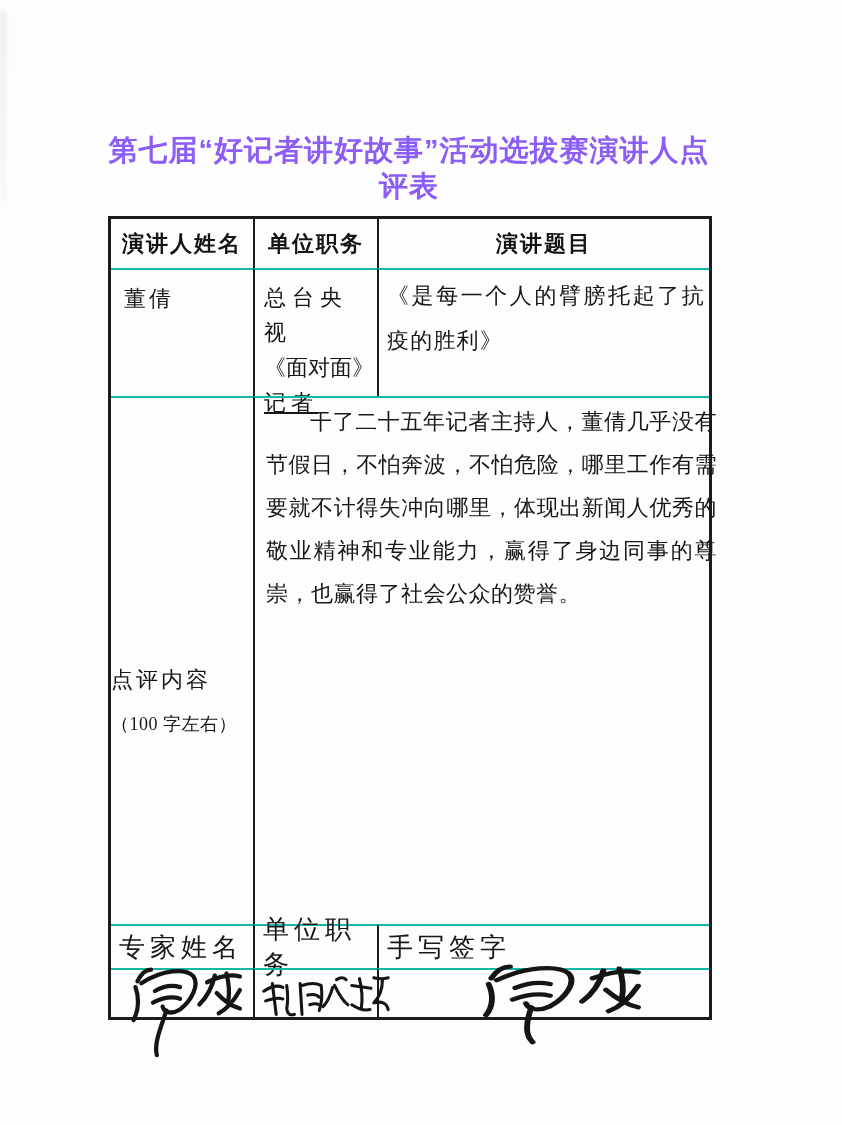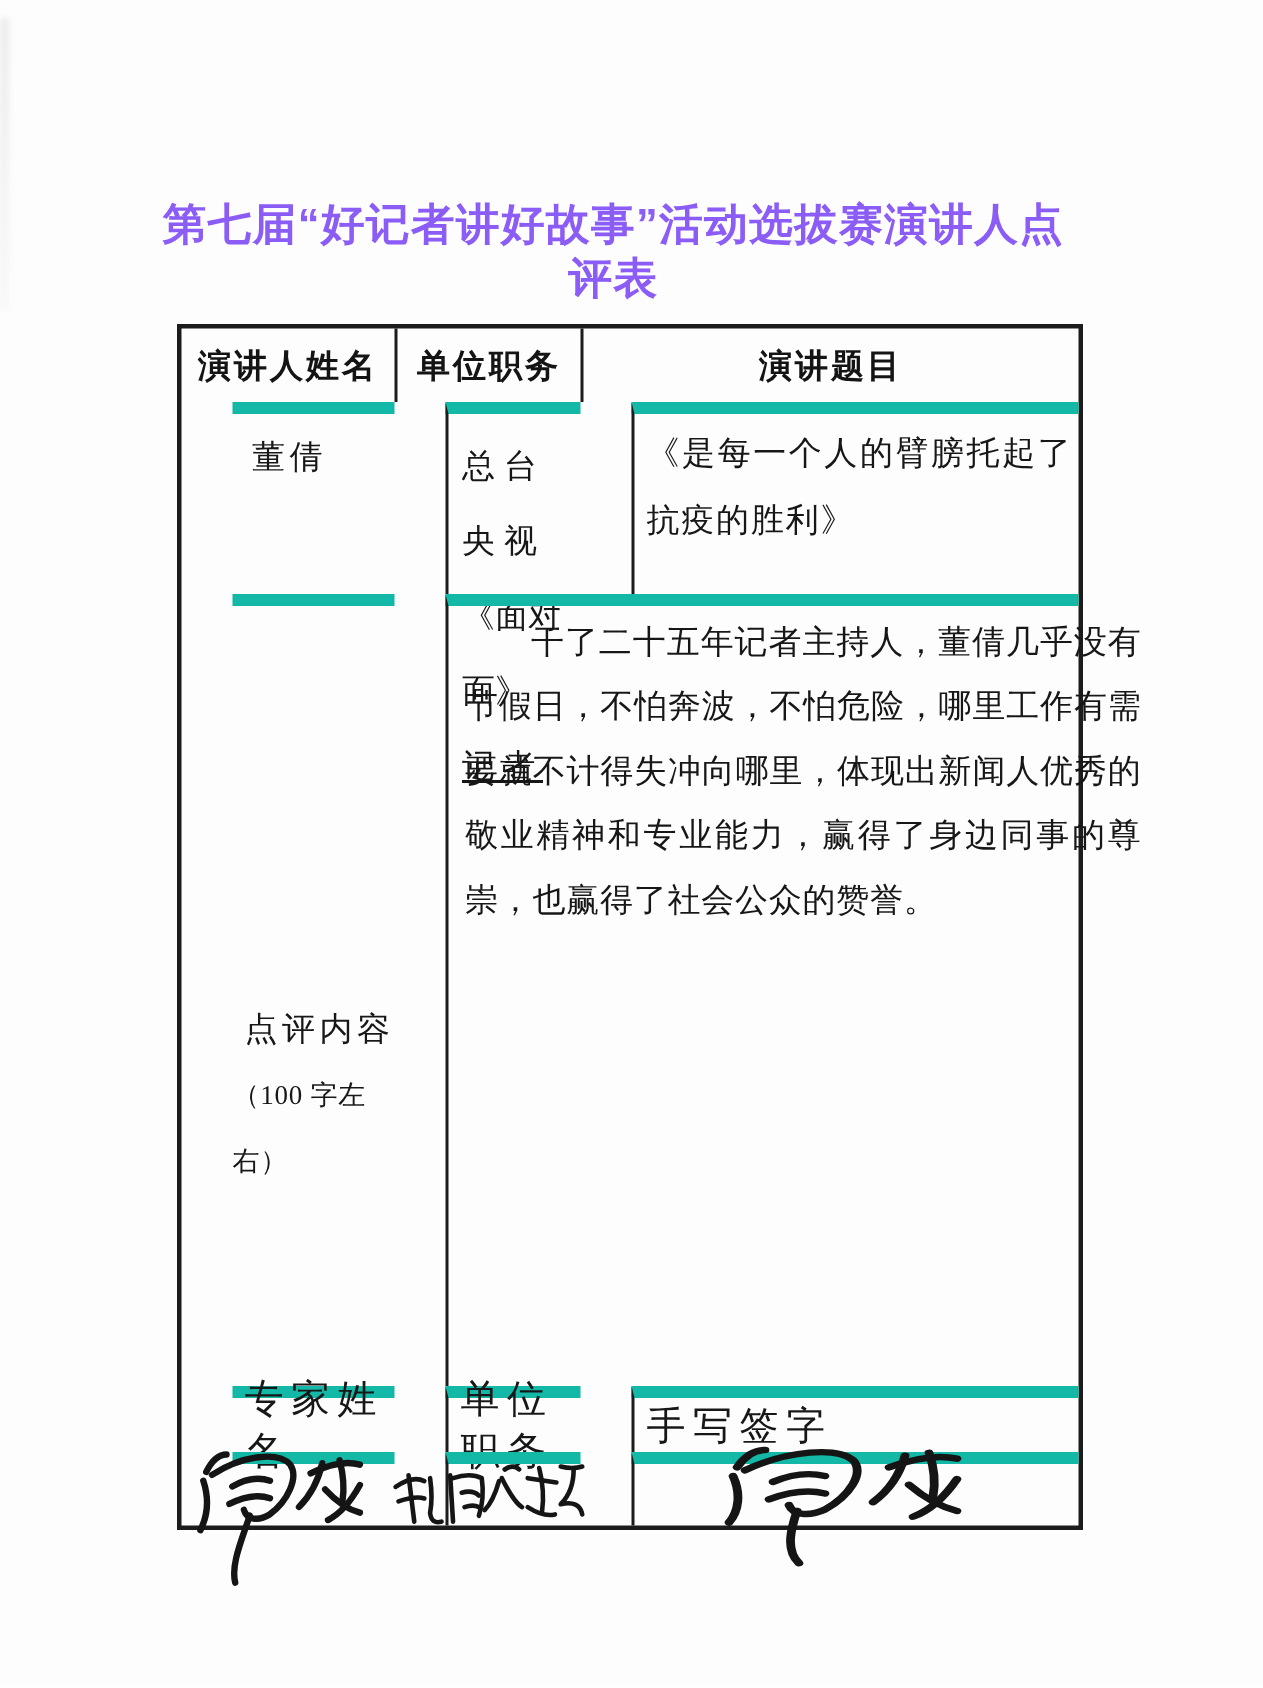--- a/index.html
+++ b/index.html
@@ -19,49 +19,49 @@
   .title{
     position:absolute;left:96px;top:132px;width:626px;
     text-align:center;
     font-family:"Liberation Sans", sans-serif;
     font-weight:700;
     font-size:29px;line-height:36px;
     letter-spacing:1px;
     color:#8b5cf6;
   }
   .form-table{
-    position:absolute;left:118px;top:216px;
+    position:absolute;left:108px;top:216px;
     width:604px;height:804px;
     box-sizing:border-box;
     border:3px solid #1c1c1c;
     display:grid;
     grid-template-columns:142px 124px 1fr;
     grid-template-rows:49px 128px 528px 44px 1fr;
     background:transparent;
   }
   .cell{box-sizing:border-box;min-width:0;}
   .bl{border-left:2px solid #1c1c1c;}
-  .bt{border-top:8px solid #14b8a6;margin-left:34px;}
+  .bt{border-top:2px solid #14b8a6;}
   .th{
     display:flex;align-items:center;justify-content:center;
     font-family:"Liberation Sans", sans-serif;
     font-weight:700;font-size:22px;letter-spacing:2px;
     color:#141414;
   }
   .name-cell{padding:14px 0 0 13px;font-size:22px;letter-spacing:3px;}
-  .unit-cell{padding:10px 2px 0 9px;font-size:22px;line-height:50px;}
+  .unit-cell{padding:10px 2px 0 9px;font-size:22px;line-height:35px;}
   .unit-line.ls1{letter-spacing:6px;}
   .unit-line.ls3{letter-spacing:5px;text-decoration:underline;}
   .topic-cell{padding:3px 4px 0 8px;}
   .topic-text{
     margin:0;font-size:22px;letter-spacing:1.2px;line-height:45px;
     text-align:justify;
   }
   .label-cell{
-    display:flex;flex-direction:column;align-items:flex-end;
+    display:flex;flex-direction:column;align-items:flex-start;
     padding-top:260px;line-height:44px;
   }
   .label-l1{font-size:22px;letter-spacing:3px;}
   .label-l2{font-size:18px;letter-spacing:0.5px;}
   .comment-cell{padding:2px 0 10px 11px;grid-column:2 / 4;}
   .comment-text{
     margin:0;width:451px;
     font-size:22px;letter-spacing:0.5px;line-height:43px;
     text-indent:2em;text-align:justify;
   }

